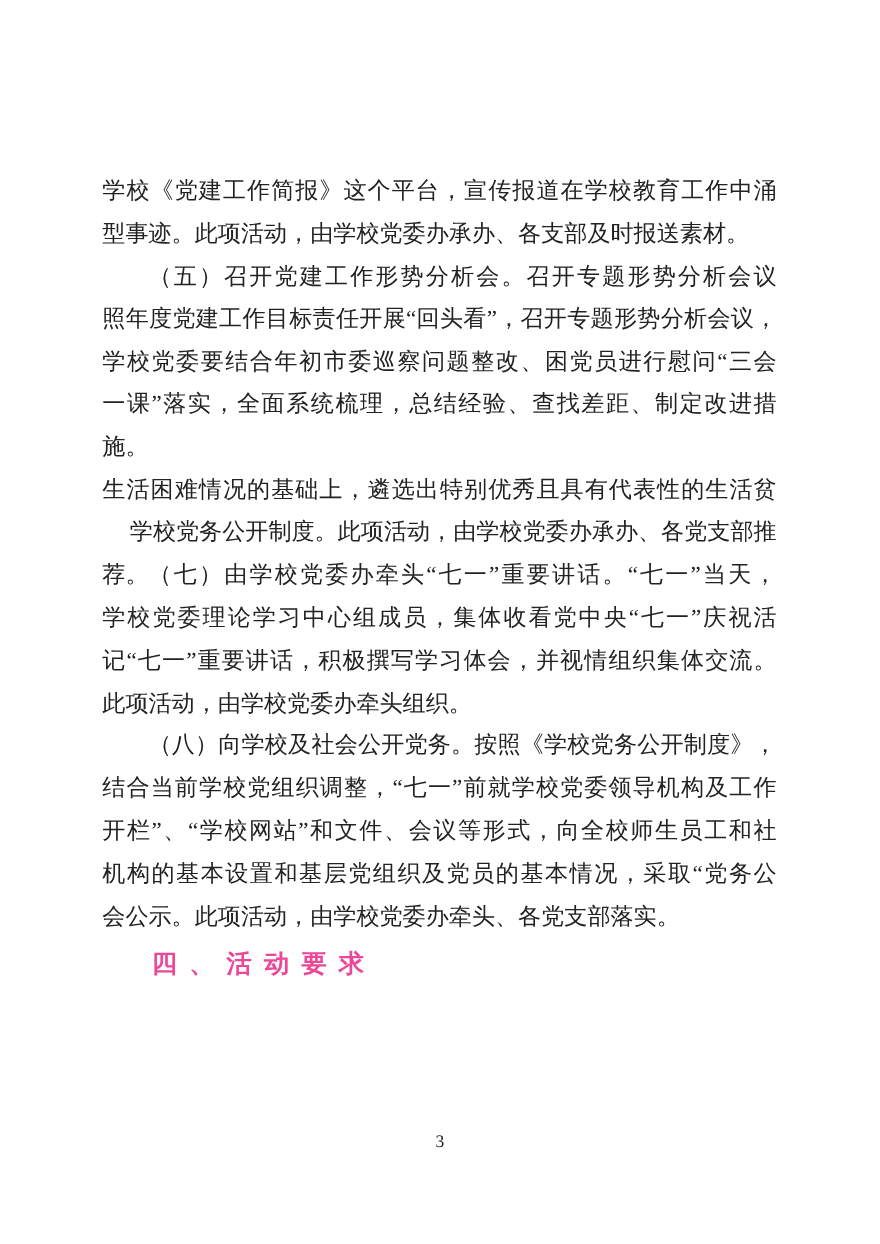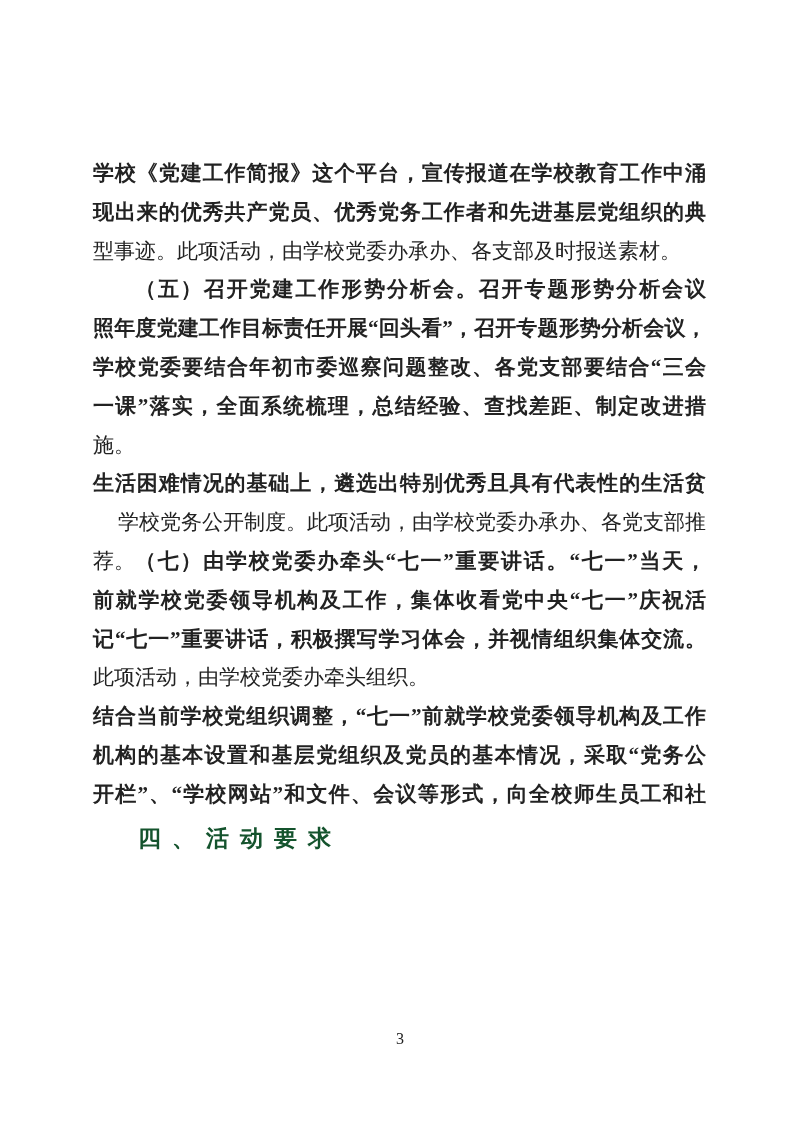--- a/index.html
+++ b/index.html
@@ -26,74 +26,74 @@
   }
   .ln {
     height: 38.8px;
     line-height: 38.8px;
     text-align: left;
   }
   
   .j {
     text-align: justify;
     text-align-last: justify;
-    font-weight: bold;
   }
   
   .e {
     text-align: right;
     text-align-last: left;
   }
   
   .ind {
     text-indent: 42px;
   }
   
   .sq {
     letter-spacing: -0.6px;
   }
   .heading {
     margin: 4px 0 0 0;
     font-family: "Liberation Sans", "DejaVu Sans", sans-serif;
     font-weight: bold;
     font-size: 23px;
     line-height: 40px;
-    color: #14532d;
+    color: #ec4899;
     text-indent: 45px;
     letter-spacing: 11px;
   }
   .page-number {
     position: absolute;
     top: 1030px;
     left: 0;
     right: 0;
     text-align: center;
     font-family: "Liberation Serif", "DejaVu Serif", serif;
     font-size: 16px;
     color: #222222;
   }
 </style>
 </head>
 <body>
 
 <div class="page">
   <div class="body-text">
     <div class="ln j">学校《党建工作简报》这个平台，宣传报道在学校教育工作中涌</div>
-    <div class="ln j">现出来的优秀共产党员、优秀党务工作者和先进基层党组织的典</div>
     <div class="ln e">型事迹。此项活动，由学校党委办承办、各支部及时报送素材。</div>
     <div class="ln ind j">（五）召开党建工作形势分析会。召开专题形势分析会议</div>
     <div class="ln j sq">照年度党建工作目标责任开展“回头看”，召开专题形势分析会议，</div>
-    <div class="ln j">学校党委要结合年初市委巡察问题整改、各党支部要结合“三会</div>
+    <div class="ln j">学校党委要结合年初市委巡察问题整改、困党员进行慰问“三会</div>
     <div class="ln j">一课”落实，全面系统梳理，总结经验、查找差距、制定改进措</div>
     <div class="ln e">施。</div>
     <div class="ln j">生活困难情况的基础上，遴选出特别优秀且具有代表性的生活贫</div>
     <div class="ln e">学校党务公开制度。此项活动，由学校党委办承办、各党支部推荐。</div>
     <div class="ln ind j">（七）由学校党委办牵头“七一”重要讲话。“七一”当天，</div>
-    <div class="ln j">前就学校党委领导机构及工作，集体收看党中央“七一”庆祝活</div>
+    <div class="ln j">学校党委理论学习中心组成员，集体收看党中央“七一”庆祝活</div>
     <div class="ln j">记“七一”重要讲话，积极撰写学习体会，并视情组织集体交流。</div>
     <div class="ln e">此项活动，由学校党委办牵头组织。</div>
+    <div class="ln ind j">（八）向学校及社会公开党务。按照《学校党务公开制度》，</div>
     <div class="ln j">结合当前学校党组织调整，“七一”前就学校党委领导机构及工作</div>
+    <div class="ln j">开栏”、“学校网站”和文件、会议等形式，向全校师生员工和社</div>
     <div class="ln j">机构的基本设置和基层党组织及党员的基本情况，采取“党务公</div>
-    <div class="ln j">开栏”、“学校网站”和文件、会议等形式，向全校师生员工和社</div>
+    <div class="ln e">会公示。此项活动，由学校党委办牵头、各党支部落实。</div>
     <h2 class="heading">四、活动要求</h2>
   </div>
   <div class="page-number">3</div>
 </div>
 
 </body></html>

